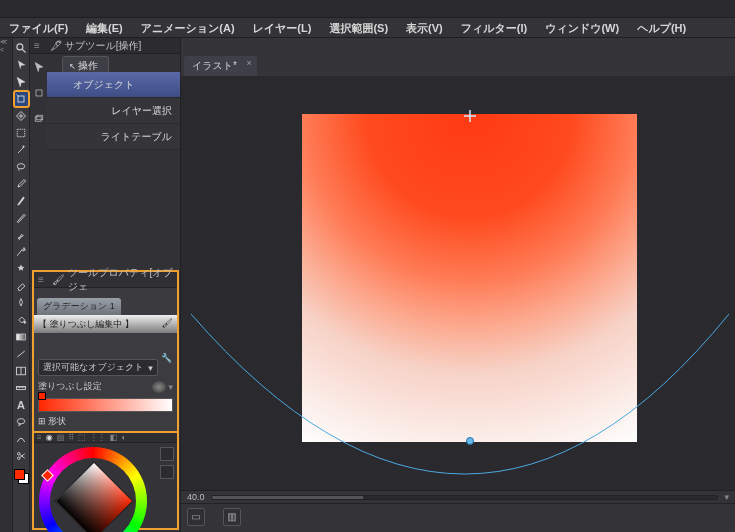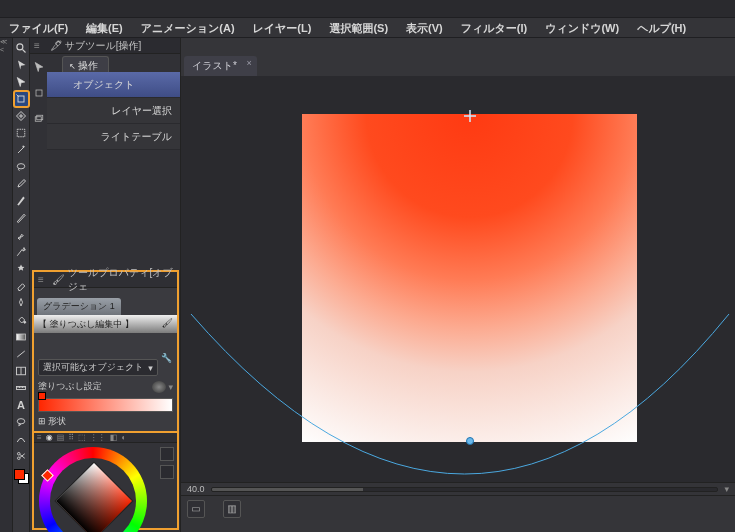--- a/index.html
+++ b/index.html
@@ -73,21 +73,21 @@
   .ctab .x { position:absolute; right:5px; top:2px; color:#9a9aa6; font-size:9px; }
   #canvas-wrap { position:absolute; top:38px; left:0; right:0; bottom:38px; background:#2a2a2e; overflow:hidden; }
   #canvas-bg { position:absolute; width:335px; height:328px; left:121px; top:38px; }
   #canvas-grad { position:absolute; inset:0; background: radial-gradient(circle at 50% 0%, #ff3a12 0%, #ff4a1e 28%, #ff7b55 45%, #fcaa90 58%, #f7d2c6 70%, #fefefe 100%); }
   
   #curve { position:absolute; top:38px; left:0; right:0; bottom:38px; pointer-events:none; }
   #cross { position:absolute; left:283px; top:34px; width:12px; height:12px; color:#bde2ff; pointer-events:none; }
   #vertex-handle { position:absolute; left:285px; top:361px; width:8px; height:8px; border-radius:50%; background:#6ab8ea; border:1px solid #1e73b0; pointer-events:none; }
 
   
-  #status-bar { position:absolute; left:0; right:0; bottom:12px; height:38px; background:#343438; border-top:1px solid #222; }
+  #status-bar { position:absolute; left:0; right:0; bottom:4px; height:38px; background:#343438; border-top:1px solid #222; }
   #status-bar .row1 { height:13px; display:flex; align-items:center; font-size:9px; color:#bbb; padding:0 6px; gap:6px; border-bottom:1px solid #222;}
   #status-bar .row2 { height:25px; display:flex; align-items:center; padding:0 6px; gap:6px; }
   #status-bar .btn { width:18px; height:18px; border:1px solid #555; border-radius:2px; background:#2f2f34; display:flex; align-items:center; justify-content:center; color:#aaa; }
 
   .us { user-select: none; }
 </style>
 </head>
 <body class="us">
 
 <div id="title-bar">

